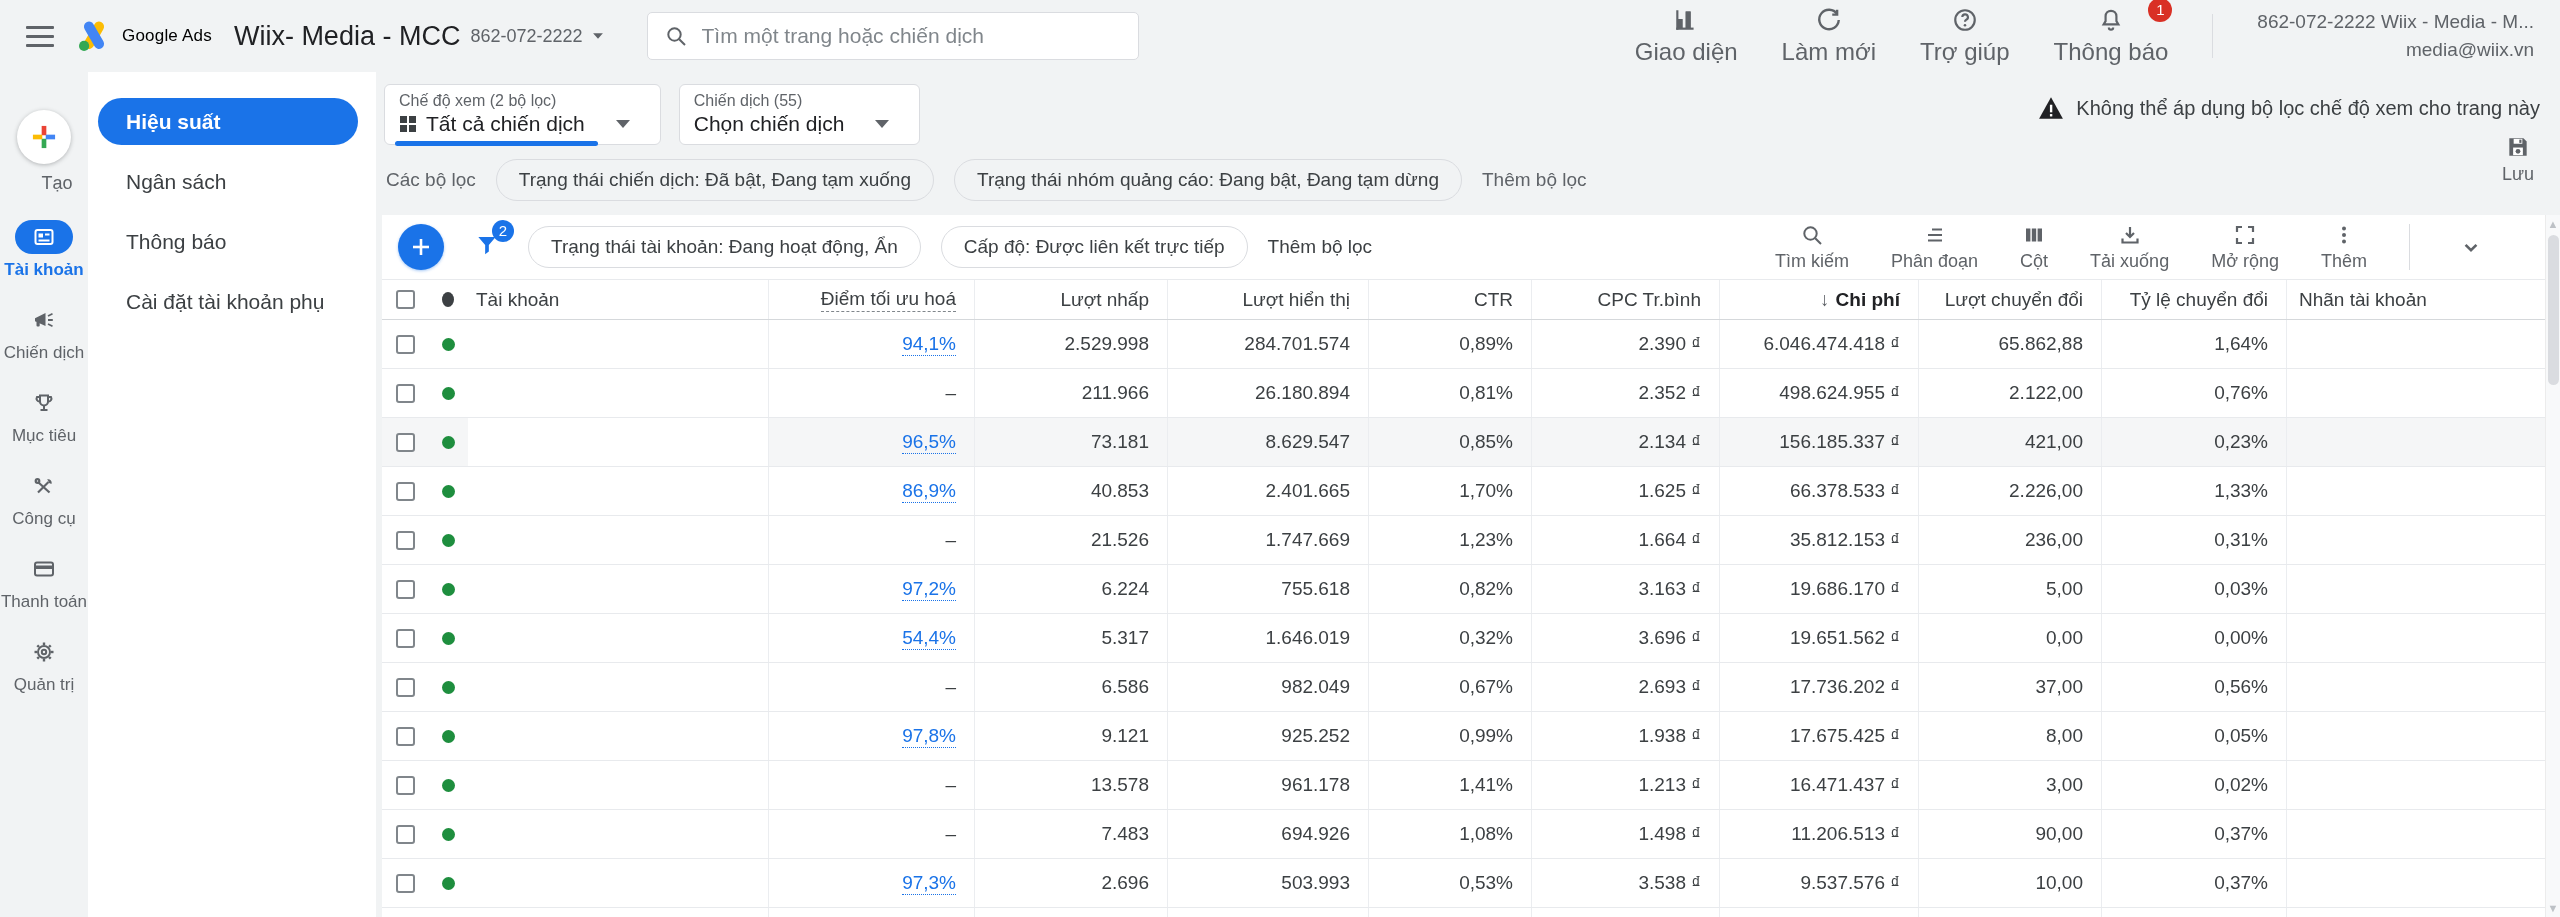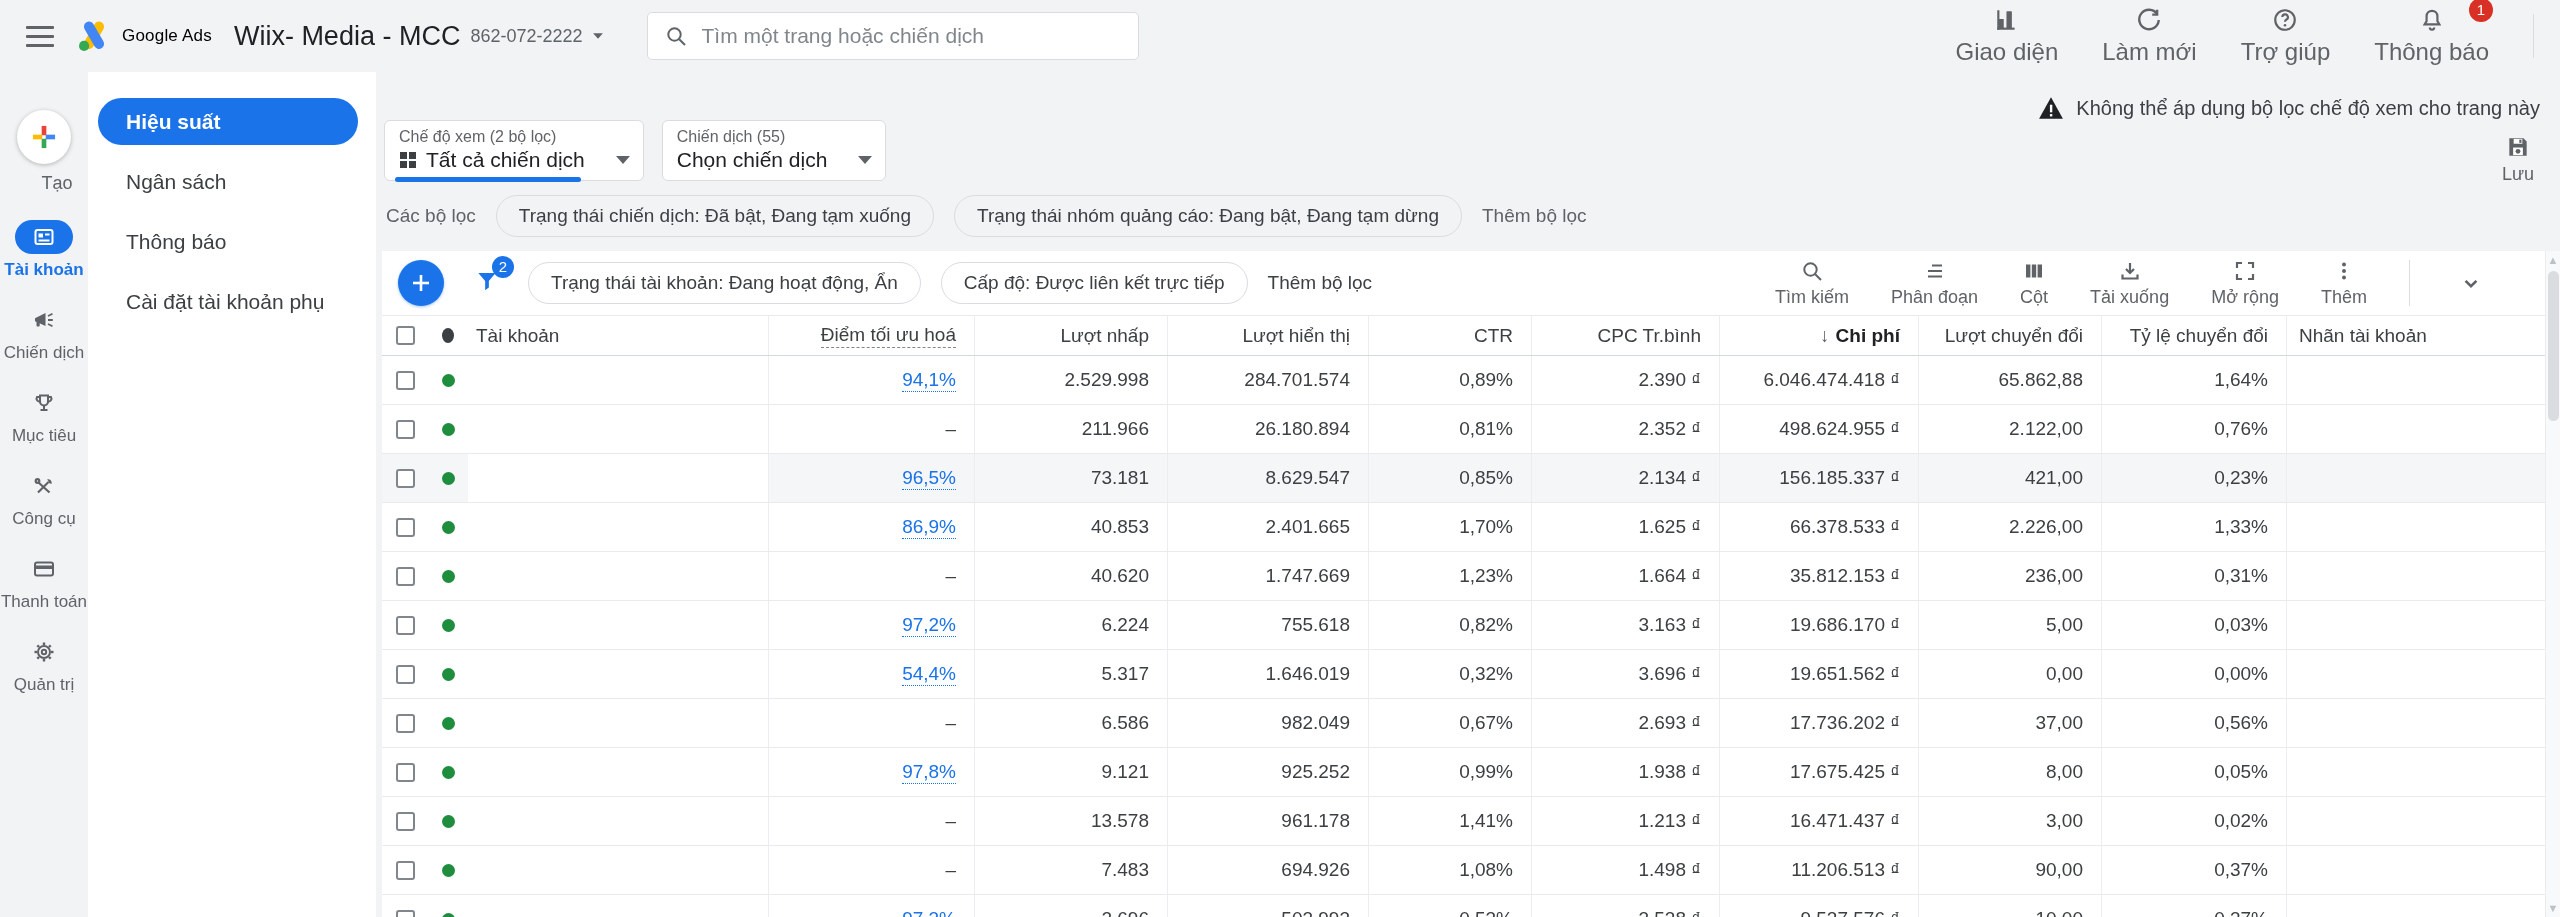--- a/index.html
+++ b/index.html
@@ -47,21 +47,21 @@
 
   
   .submenu { width:288px; flex:0 0 288px; background:#fff; padding-top:26px; }
   .submenu-item { height:47px; margin:0 18px 13px 10px; padding-left:28px; display:flex; align-items:center; font-size:21px; color:#3c4043; border-radius:24px; cursor:pointer; white-space:nowrap; }
   .submenu-item.selected { background:#1a73e8; color:#fff; font-weight:bold; }
 
   
   .content { flex:1; position:relative; padding:12px 0 0 6px; min-width:0; display:flex; flex-direction:column; }
 
   .filter-row1 { display:flex; gap:18px; margin:0 0 14px 2px; }
-  .dropdown { background:#fff; border:1px solid #dadce0; border-radius:6px; padding:7px 13px 8px 14px; position:relative; cursor:pointer;margin-top:36px; }
+  .dropdown { background:#fff; border:1px solid #dadce0; border-radius:6px; padding:7px 30px 8px 14px; position:relative; cursor:pointer; }
   .dropdown .dlabel { font-size:16px; color:#5f6368; margin-bottom:2px; }
   .dropdown .dvalue { display:flex; align-items:center; gap:9px; font-size:21px; color:#202124; font-weight:normal; }
   .dropdown .caret { margin-left:22px; }
   .dropdown.active::after { content:""; position:absolute; left:10px; right:62px; bottom:-2px; height:5px; background:#1a73e8; border-radius:3px; }
 
   .warning { position:absolute; top:24px; right:20px; display:flex; align-items:center; gap:12px; font-size:20px; color:#3c4043; }
 
   .filter-row2 { display:flex; align-items:center; gap:20px; margin:0 0 14px 4px; }
   .muted-label { font-size:19px; color:#5f6368; }
   .chip { border:1px solid #dadce0; border-radius:999px; padding:9px 22px; font-size:19px; color:#3c4043; white-space:nowrap; cursor:pointer; background:transparent; }
@@ -166,20 +166,24 @@
       </div>
       <div class="top-action">
         <svg width="26" height="26" viewBox="0 0 24 24" fill="none" stroke="#5f6368" stroke-width="2">
             <path d="M12 3.5 c-2.8 0-5 2.2-5 5 v4.5 l-1.8 3 h13.6 l-1.8-3 v-4.5 c0-2.8-2.2-5-5-5 Z"></path>
             <path d="M10 19 a2 2 0 0 0 4 0"></path>
           </svg>
         <span class="badge">1</span>
         <span class="lab">Thông báo</span>
       </div>
       <div class="topbar-divider"></div>
+      <div class="profile">
+        <div>862-072-2222 Wiix - Media - M...</div>
+        <div>media@wiix.vn</div>
+      </div>
     </div>
   </header>
 
   <div class="main">
 
     <nav class="rail">
       <div class="create">
         <div class="create-circle">
           <svg width="28" height="28" viewBox="0 0 24 24">
             <rect x="10" y="2.5" width="4" height="8" fill="#ea4335"></rect>
@@ -580,21 +584,21 @@
                   <span class="checkbox"></span>
                 </div>
     <div class="cell-dot">
                   <span class="status-dot"></span>
                 </div>
     <div class="cell-account"></div>
     <div class="num">
                   <span>–</span>
                 </div>
     <div class="num">
-                  <span>40.620</span>
+                  <span>21.526</span>
                 </div>
     <div class="num">
                   <span>1.747.669</span>
                 </div>
     <div class="num">
                   <span>1,23%</span>
                 </div>
     <div class="num">
                   <span>1.664 ₫</span>
                 </div>

